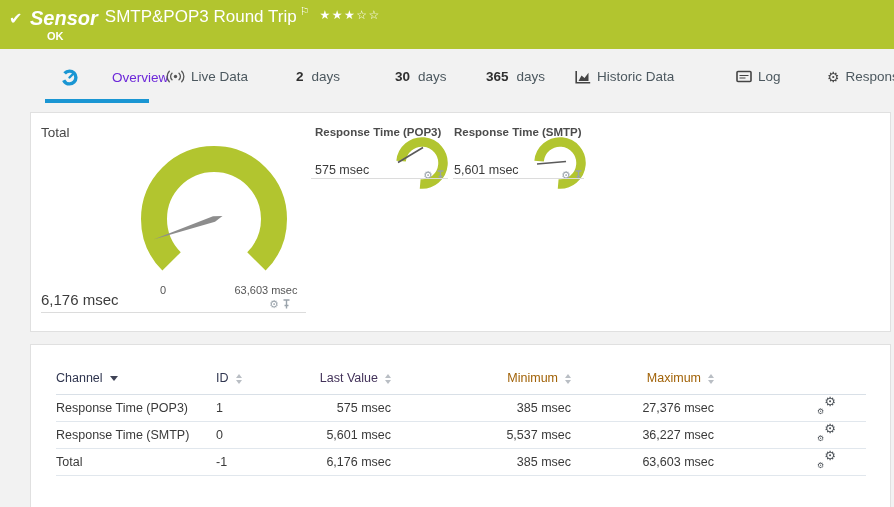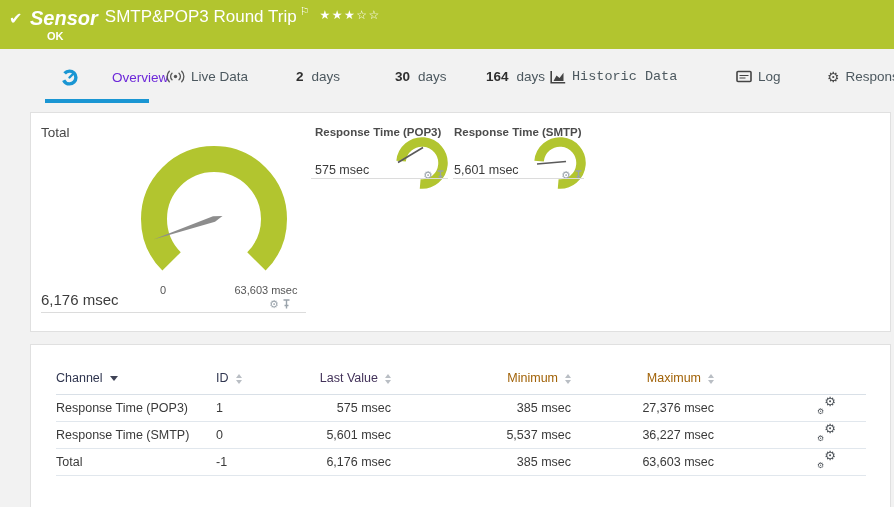--- a/index.html
+++ b/index.html
@@ -97,25 +97,25 @@
 
   <div class="tab" style="left:296px;">
     <b>2</b>
     <span>days</span>
   </div>
   <div class="tab" style="left:395px;">
     <b>30</b>
     <span>days</span>
   </div>
   <div class="tab" style="left:486px;">
-    <b>164</b>
+    <b>365</b>
     <span>days</span>
   </div>
 
-  <div class="tab" style="left:550px;font-family:Liberation Mono, monospace;">
+  <div class="tab" style="left:575px;">
     <span class="tabicon">
       <svg width="16" height="14" viewBox="0 0 16 14">
           <path d="M1.2 1 v11.8 h14" stroke="#444" stroke-width="1.6" fill="none"></path>
           <polygon points="3.5,11 6.5,5.5 9.5,8 13.5,2.8 13.5,11" fill="#444"></polygon>
         </svg>
     </span>
     <span>Historic Data</span>
   </div>
 
   <div class="tab" style="left:736px;">

